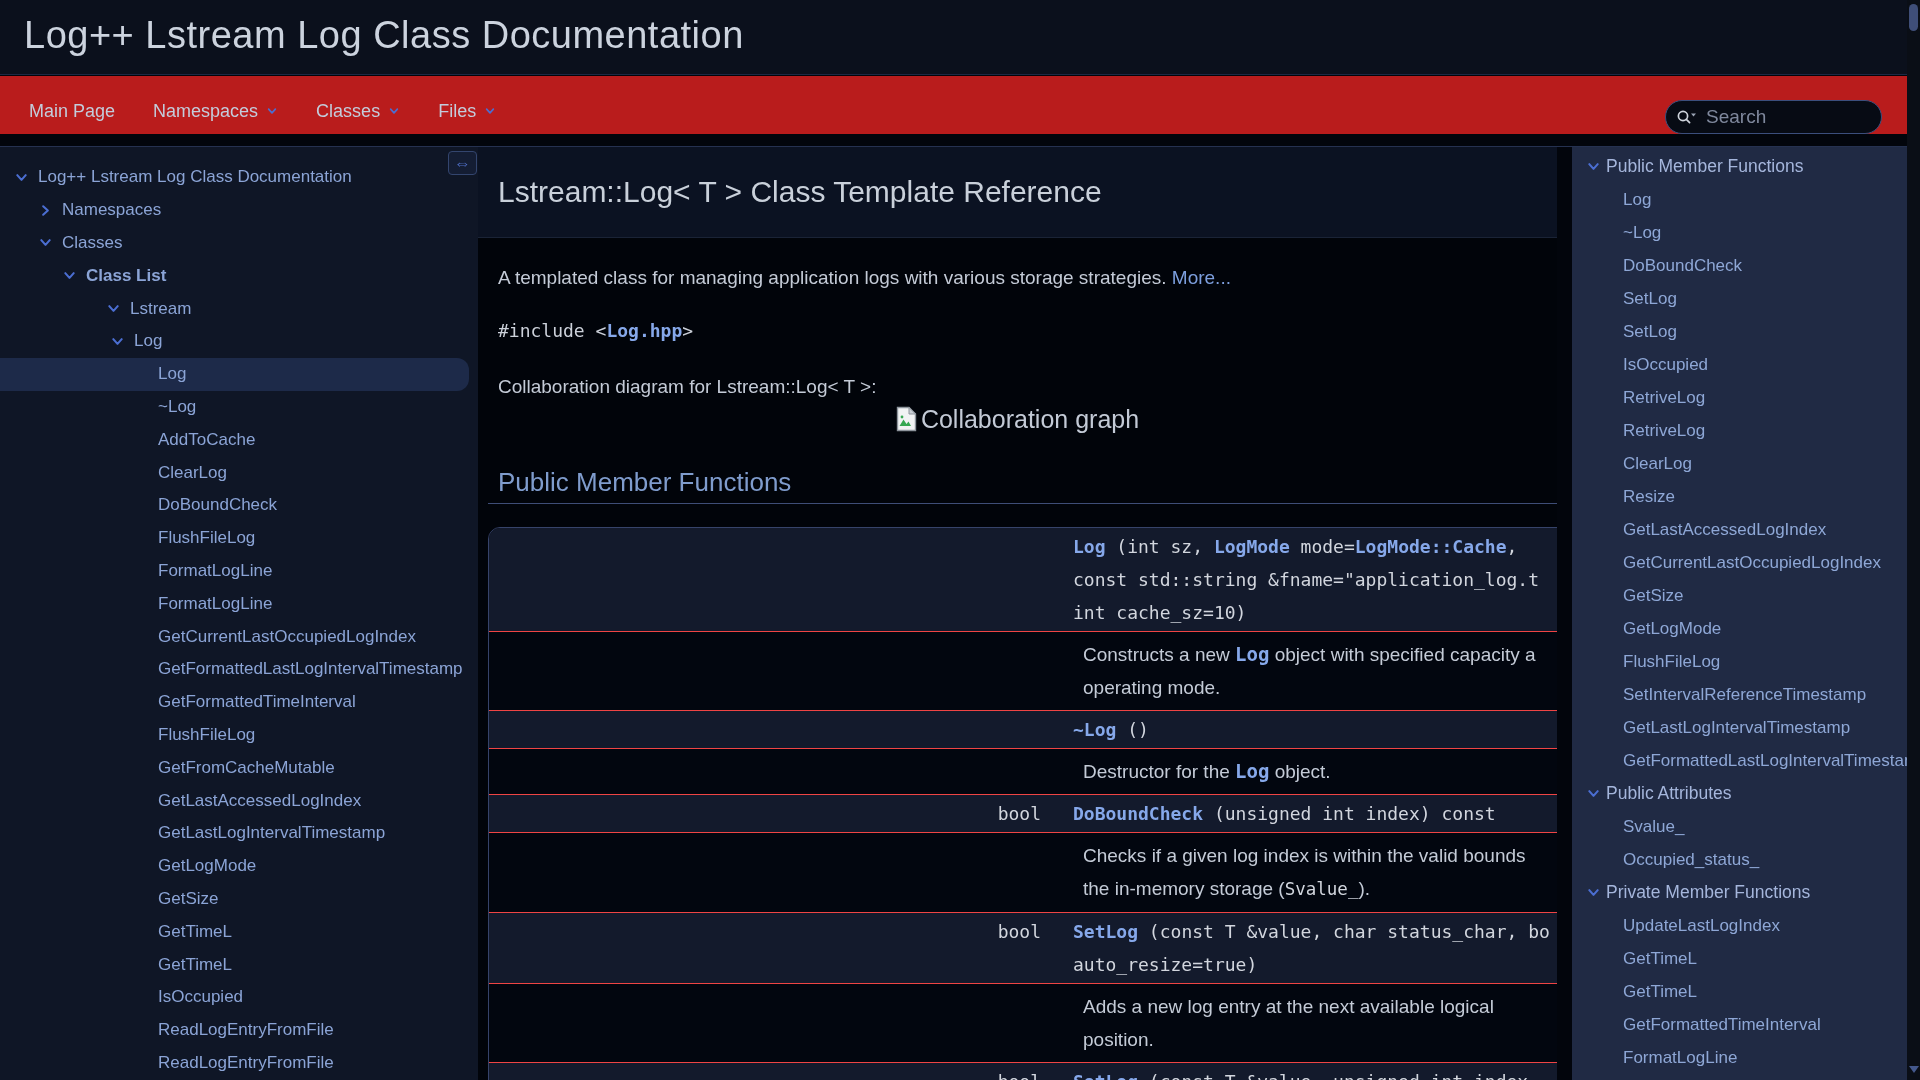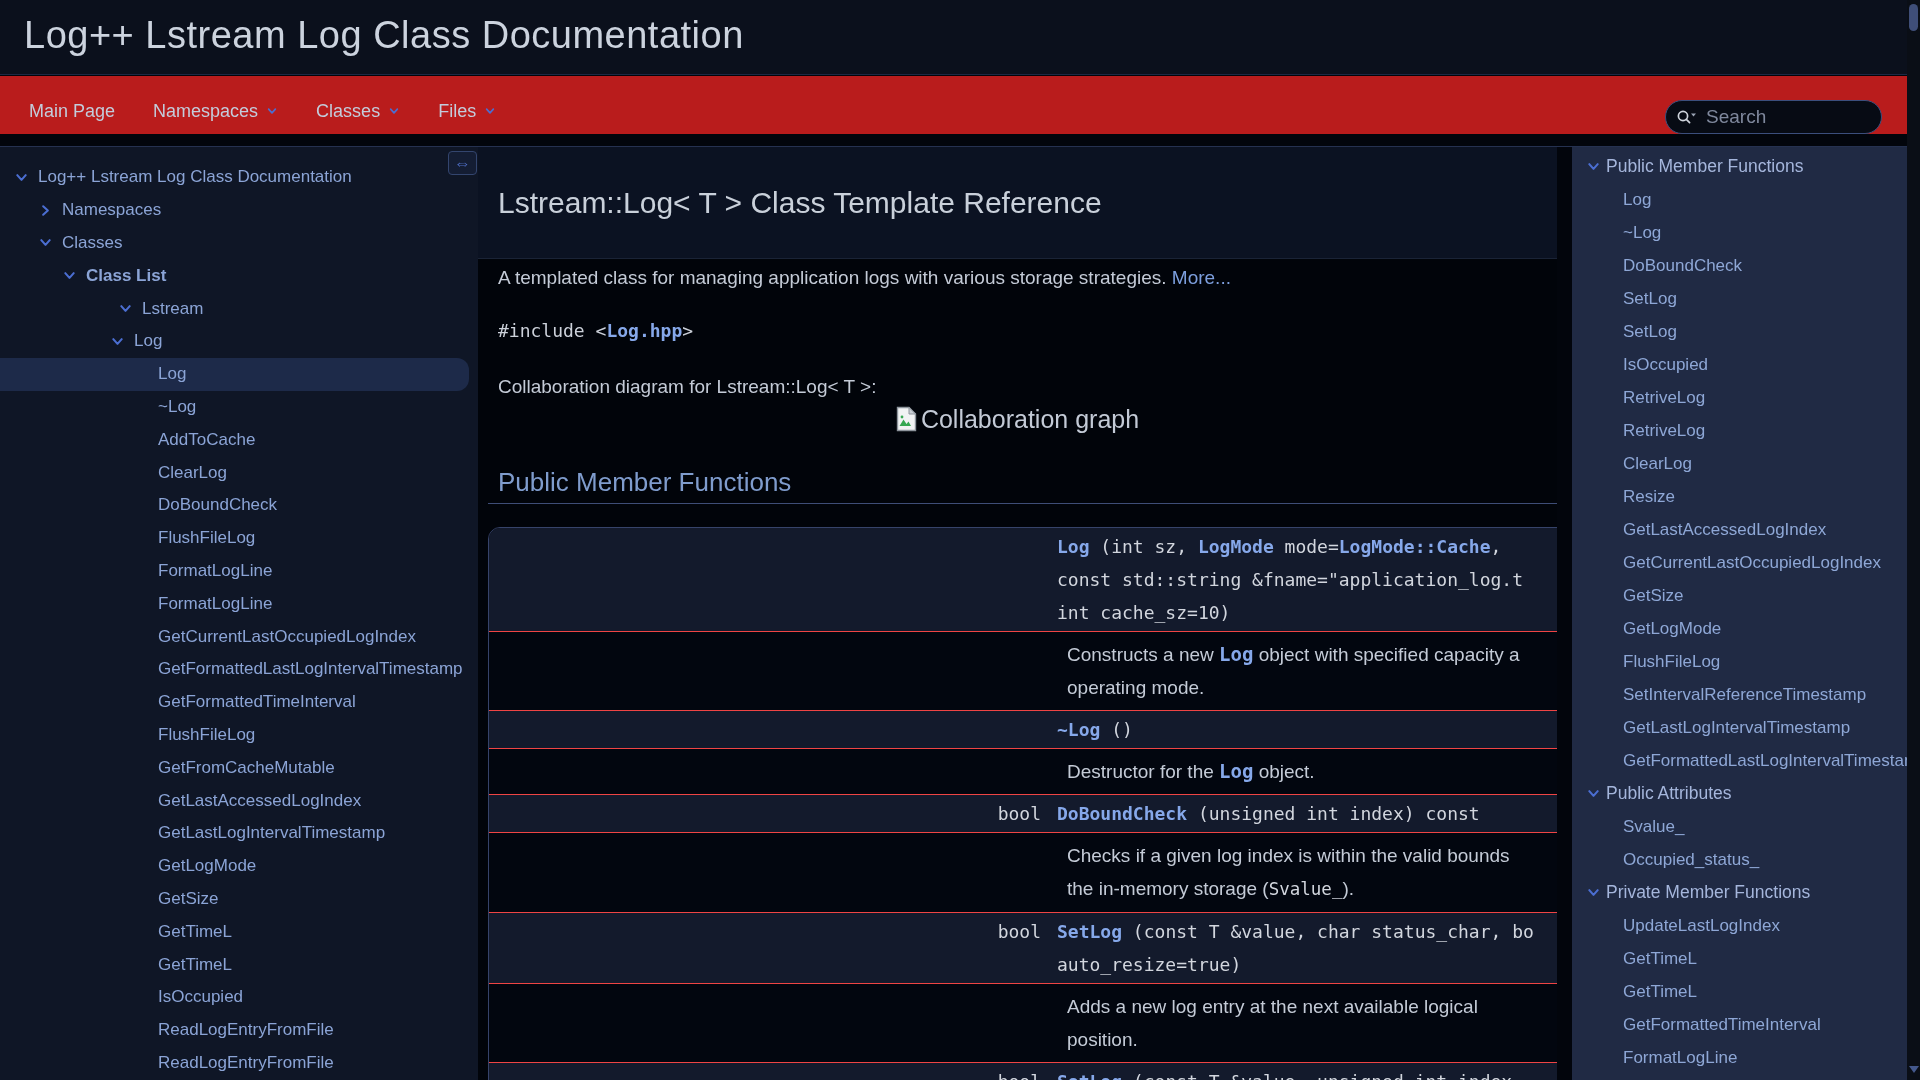--- a/index.html
+++ b/index.html
@@ -34,21 +34,21 @@
   .tree-row .chev{width:18px;display:flex;align-items:center;justify-content:center;margin-right:8px;flex:0 0 18px;}
   .tree-row .no-chev{width:26px;flex:0 0 26px;}
   .tree-row.selected{background:#1d2a49;border-radius:0 12px 12px 0;width:469px;}
 
   .splitter{position:absolute;left:448px;top:151px;width:27px;height:22px;border:1px solid #33456e;
             background:#141d33;border-radius:4px;display:flex;align-items:center;justify-content:center;
             color:#5070c8;font-size:17px;font-weight:bold;cursor:col-resize;line-height:1;}
 
   
   .main{position:absolute;left:478px;top:147px;width:1079px;height:933px;background:#01040a;overflow:hidden;}
-  .title-strip{position:absolute;left:0;top:0;width:1079px;height:112px;background:#0b1222;
+  .title-strip{position:absolute;left:0;top:0;width:1079px;height:91px;background:#0b1222;
                border-bottom:1px solid #1a2336;box-sizing:border-box;display:flex;align-items:center;}
   .page-title{margin-left:20px;font-size:30px;font-weight:300;color:#c9d0da;white-space:nowrap;}
   .brief{position:absolute;left:20px;top:117px;font-size:19px;line-height:28px;color:#c4cbd7;white-space:nowrap;}
   .link{color:#7d9fde;cursor:pointer;}
   .include-line{position:absolute;left:20px;top:170px;font-family:"DejaVu Sans Mono",monospace;
                 font-size:18px;line-height:28px;color:#ccd1da;white-space:nowrap;}
   .code-link{color:#86a8ea;font-weight:bold;font-family:"DejaVu Sans Mono",monospace;cursor:pointer;}
   .collab-caption{position:absolute;left:20px;top:226px;font-size:19px;line-height:28px;color:#c4cbd7;white-space:nowrap;}
   .collab-img{position:absolute;left:0;top:257px;width:1079px;height:30px;display:flex;
               align-items:center;justify-content:center;gap:4px;}
@@ -59,21 +59,21 @@
 
   
   .member-table{position:absolute;left:10px;top:380px;width:1200px;border:1px solid #36436a;
                 border-radius:12px;overflow:hidden;box-sizing:border-box;}
   .mrow{display:flex;}
   .mrow + .mrow{border-top:1px solid #ef4444;}
   .mrow.sig{background:#131a2c;padding:2px 0;}
   .mrow.desc{background:#02060f;padding:6px 0;}
   .mcol-ret{width:560px;flex:0 0 560px;text-align:right;padding-right:8px;box-sizing:border-box;
             font-family:"DejaVu Sans Mono",monospace;font-size:18px;line-height:33px;color:#d2d6de;}
-  .mcol-def{flex:1;padding-left:8px;min-width:0;}
+  .mcol-def{flex:1;padding-left:8px;min-width:0;margin-left:16px;}
   .mrow.desc .mcol-def{padding-left:18px;}
   .mline{white-space:nowrap;}
   .mline.code{font-family:"DejaVu Sans Mono",monospace;font-size:18px;line-height:33px;color:#d2d6de;}
   .mline.prose{font-family:"Liberation Sans",sans-serif;font-size:19px;line-height:33px;color:#c4cbd7;}
   .mono-inline{font-family:"DejaVu Sans Mono",monospace;font-size:17.5px;color:#d2d6de;}
 
   
   .sidebar-right{position:absolute;left:1572px;top:147px;width:335px;height:933px;background:#202a44;
                  overflow:hidden;padding-top:3px;box-sizing:border-box;}
   .toc-row{height:33px;display:flex;align-items:center;white-space:nowrap;cursor:pointer;}
@@ -175,21 +175,21 @@
       <div class="tree-row" style="padding-left: 60px; font-weight: bold;">
         <span class="chev">
           <span style="display: flex;">
             <svg width="15" height="15" viewBox="0 0 16 16">
               <polyline points="3.5,5.5 8,10.5 12.5,5.5" fill="none" stroke="#4b6ed2" stroke-width="2.2" stroke-linecap="round" stroke-linejoin="round"></polyline>
             </svg>
           </span>
         </span>
         <span>Class List</span>
       </div>
-      <div class="tree-row" style="padding-left: 104px; margin-left: 12px;">
+      <div class="tree-row" style="padding-left: 104px;">
         <span class="chev">
           <span style="display: flex;">
             <svg width="15" height="15" viewBox="0 0 16 16">
               <polyline points="3.5,5.5 8,10.5 12.5,5.5" fill="none" stroke="#4b6ed2" stroke-width="2.2" stroke-linecap="round" stroke-linejoin="round"></polyline>
             </svg>
           </span>
         </span>
         <span>Lstream</span>
       </div>
       <div class="tree-row" style="padding-left: 108px;">

